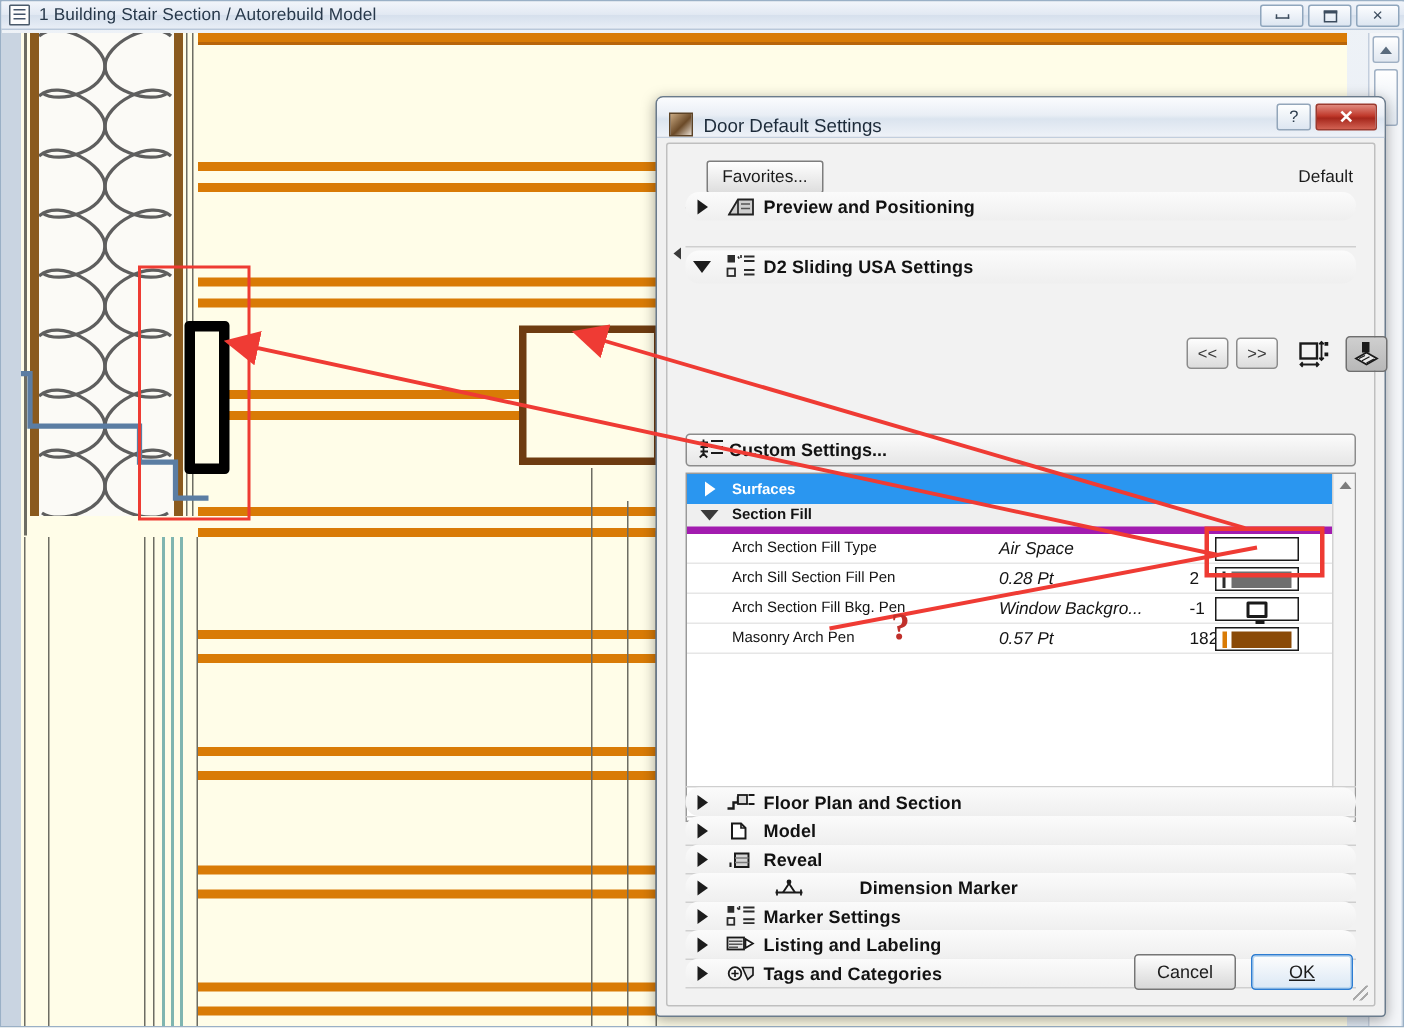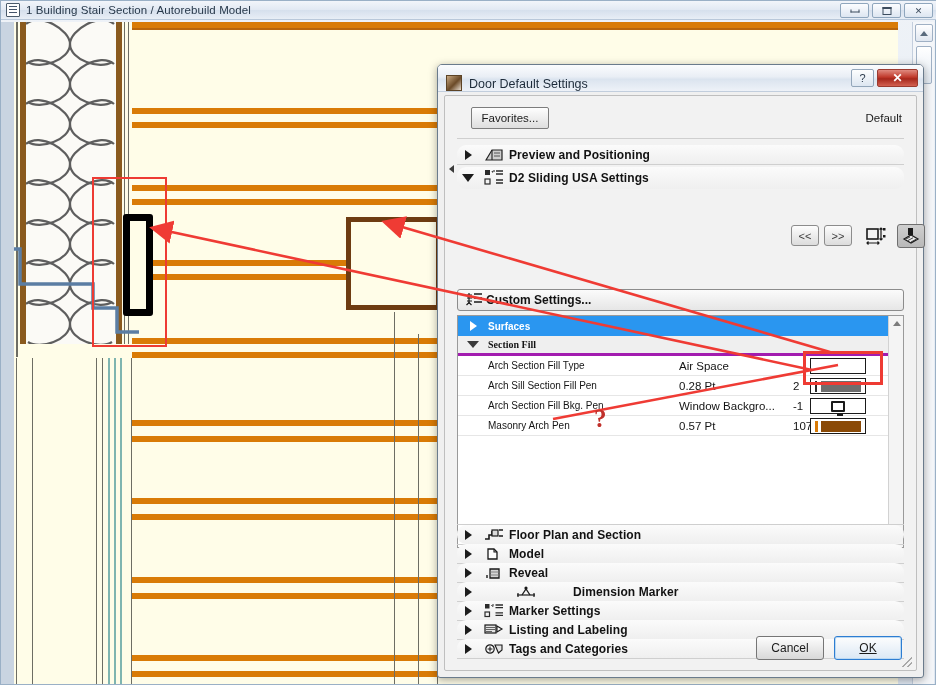--- a/index.html
+++ b/index.html
@@ -228,29 +228,29 @@
     background: #f4f4f4; border-left: 1px solid #d2d2d2;
   }
   .ls-btn { position: absolute; left: 0; width: 15px; height: 15px; display:flex; align-items:center; justify-content:center; }
   .ls-btn.up { top: 0; }
   .ls-btn.dn { bottom: 0; }
   .ls-up { width:0;height:0;border-left:4px solid transparent;border-right:4px solid transparent;border-bottom:5px solid #7c7c7c; }
   .ls-dn { width:0;height:0;border-left:4px solid transparent;border-right:4px solid transparent;border-top:5px solid #7c7c7c; }
 
   .trow { position: absolute; left: 0; right: 15px; height: 20px; display: flex; align-items: center; }
   .trow.header-sel { background: #2a96f0; }
-  .trow.group { background: #efefef; border-bottom: 3px solid #a21caf; font-family: Liberation Serif, serif; }
+  .trow.group { background: #efefef; border-bottom: 5px solid #a21caf; }
   .trow.item { background: #ffffff; border-bottom: 1px solid #e6e6e6; }
   .t-caret { width: 30px; display:flex; align-items:center; justify-content:center; }
   .tri-r-w { width:0;height:0;border-top:5px solid transparent;border-bottom:5px solid transparent;border-left:7px solid #ffffff; }
   .tri-d-k { width:0;height:0;border-left:6px solid transparent;border-right:6px solid transparent;border-top:7px solid #3a3a3a; }
   .t-name { font-size: 10px; color: #141414; }
   .t-name.bold { font-weight: bold; }
   .t-name.white { color: #ffffff; font-weight: bold; }
-  .t-val { position: absolute; left: 221px; font-size: 11.5px; color: #141414; }
+  .t-val { position: absolute; left: 208px; font-size: 11.5px; color: #141414; font-style: italic; }
   .t-num { position: absolute; left: 335px; font-size: 11.5px; color: #141414; }
   .swatch {
     position: absolute; left: 352px; top: 2px; width: 56px; height: 16px;
     background: #ffffff; border: 1px solid #1a1a1a;
     display: flex; align-items: center;
   }
   .sw-tick { width: 3px; height: 11px; margin-left: 4px; }
   .sw-bar { flex: 1; height: 11px; margin: 0 4px 0 3px; }
   .sw-monitor {
     width: 14px; height: 11px; margin: 0 auto;
@@ -407,21 +407,21 @@
       <div class="collapse-tab">
           <div class="tri-left"></div>
         </div>
 
       <div class="fav-row">
         <div class="fav-btn">Favorites...</div>
         <div class="default-lbl">Default</div>
       </div>
       <div class="hr" style="top:42px;"></div>
 
-      <div class="sect-row" style="top:49px;">
+      <div class="sect-row" style="top:32px;">
         <span class="caret">
             <span class="tri-r"></span>
           </span>
         <span class="sect-ico">
           <svg class="ico" width="18" height="14" viewBox="0 0 18 14">
             <path d="M1 12 L7 2 L17 2 L17 12 Z" fill="#cfcfcf" stroke="#222" stroke-width="1.2"></path>
             <path d="M7 2 L7 12" stroke="#222" stroke-width="1.1"></path>
             <path d="M9 5 L15 5 M9 8 L15 8" stroke="#555" stroke-width="1"></path>
           </svg>
         </span>
@@ -518,21 +518,21 @@
           <span class="t-num">-1</span>
           <span class="swatch">
             <span class="sw-monitor"></span>
           </span>
         </div>
 
         <div class="trow item" style="top:100px;">
           <span class="t-caret"></span>
           <span class="t-name">Masonry Arch Pen</span>
           <span class="t-val">0.57 Pt</span>
-          <span class="t-num">107</span>
+          <span class="t-num">182</span>
           <span class="swatch">
             <span class="sw-tick" style="background:#d97b06;"></span>
             <span class="sw-bar" style="background:#8a4a07;"></span>
           </span>
         </div>
 
         <div class="list-scroll">
           <div class="ls-btn up">
               <span class="ls-up"></span>
             </div>

